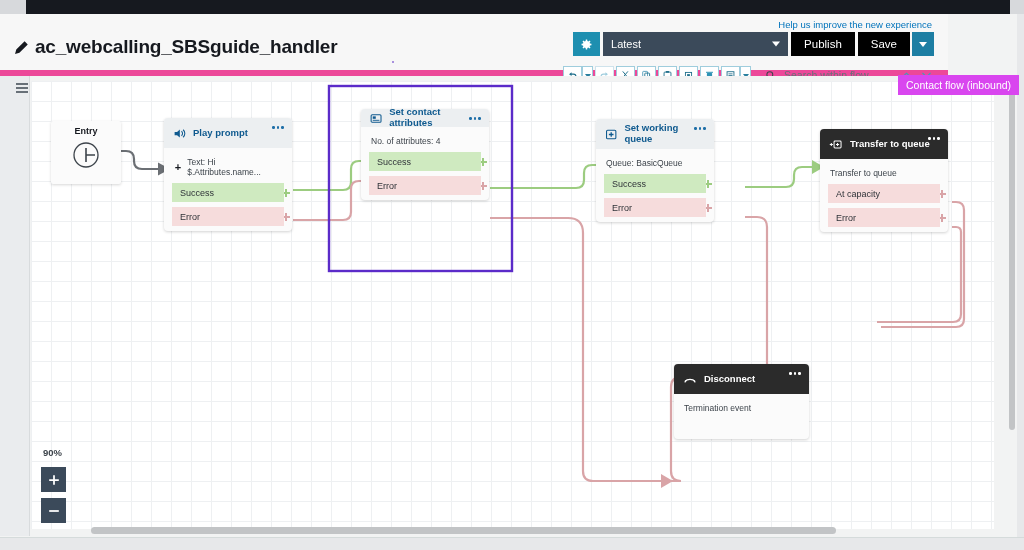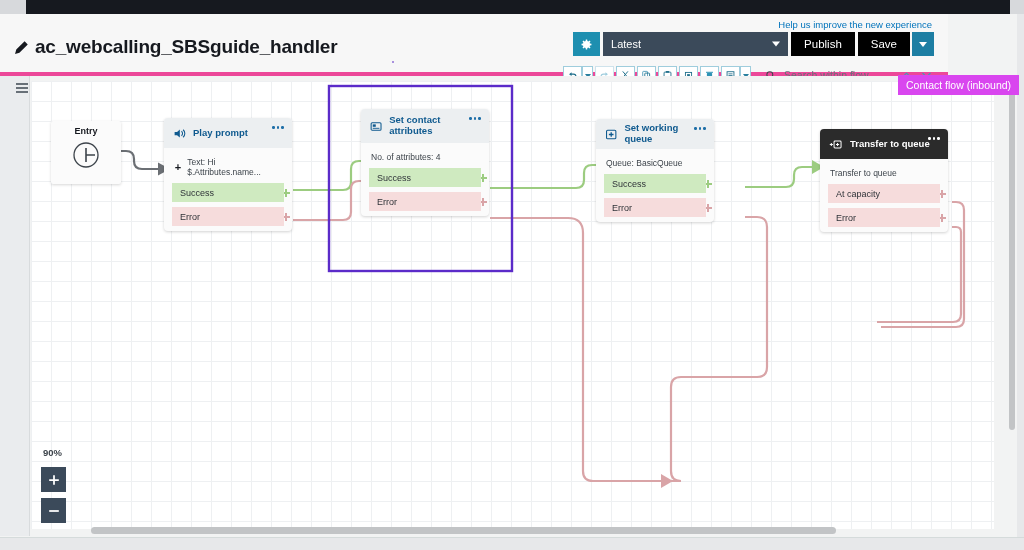--- a/index.html
+++ b/index.html
@@ -32,21 +32,21 @@
     position: absolute; right: 0; top: 0;
     width: 14px; height: 14px;
     background: #d7d9dc;
   }
 
   
   .header {
     position: absolute; top: 14px; left: 0;
     width: 948px; height: 62px;
     background: #f7f7f7;
-    border-bottom: 4px solid #ec4899;
+    border-bottom: 6px solid #ec4899;
   }
   .help-link {
     position: absolute; top: 5px; right: 16px;
     font-size: 9.5px;
     color: #0073bb;
     text-decoration: none;
     white-space: nowrap;
   }
 
   .flow-title-wrap {
@@ -548,21 +548,21 @@
         </div>
         <div class="port error">
           <span>Error</span>
           <svg class="conn" viewBox="0 0 8 9">
             <path d="M0 4.5h6M2 0.5v8" stroke="#d9a4a7" stroke-width="2"></path>
           </svg>
         </div>
       </div>
 
       <div class="node" style="left:330px; top:28px; width:128px;">
-        <div class="node-head" style="height:34px;align-items:center;">
+        <div class="node-head" style="height:18px;align-items:center;">
           <svg width="13" height="13" viewBox="0 0 16 16">
             <rect x="1.5" y="3" width="13" height="10" rx="1.4" fill="none" stroke="#0f5a8f" stroke-width="1.4"></rect>
             <rect x="3.6" y="5.2" width="4" height="3.2" fill="#0f5a8f"></rect>
             <path d="M3.6 10.4h8.8" stroke="#0f5a8f" stroke-width="1.2"></path>
           </svg>
           <div class="node-title">Set contact attributes</div>
           <div class="dots">
               <i></i>
               <i></i>
               <i></i>
@@ -639,20 +639,37 @@
           </svg>
         </div>
         <div class="port error">
           <span>Error</span>
           <svg class="conn" viewBox="0 0 8 9">
             <path d="M0 4.5h6M2 0.5v8" stroke="#d9a4a7" stroke-width="2"></path>
           </svg>
         </div>
       </div>
 
+      <div class="node" style="left:643px; top:283px; width:135px;">
+        <div class="node-head dark">
+          <svg width="14" height="13" viewBox="0 0 18 16">
+            <path d="M2.5 10.5c3-3.6 10-3.6 13 0" fill="none" stroke="#ffffff" stroke-width="1.5"></path>
+            <path d="M4.2 9.1 2.2 11.6M13.8 9.1l2 2.5" stroke="#ffffff" stroke-width="1.5"></path>
+          </svg>
+          <div class="node-title">Disconnect</div>
+          <div class="dots">
+              <i></i>
+              <i></i>
+              <i></i>
+            </div>
+        </div>
+        <div class="node-body" style="padding-bottom:26px;">
+          <span>Termination event</span>
+        </div>
+      </div>
 
     </div>
 
   </div>
 
   <div class="zoom-pct">90%</div>
   <button class="zoom-btn plus">
     <svg width="14" height="14" viewBox="0 0 16 16">
       <path d="M8 2.5v11M2.5 8h11" stroke="#ffffff" stroke-width="2"></path>
     </svg>

